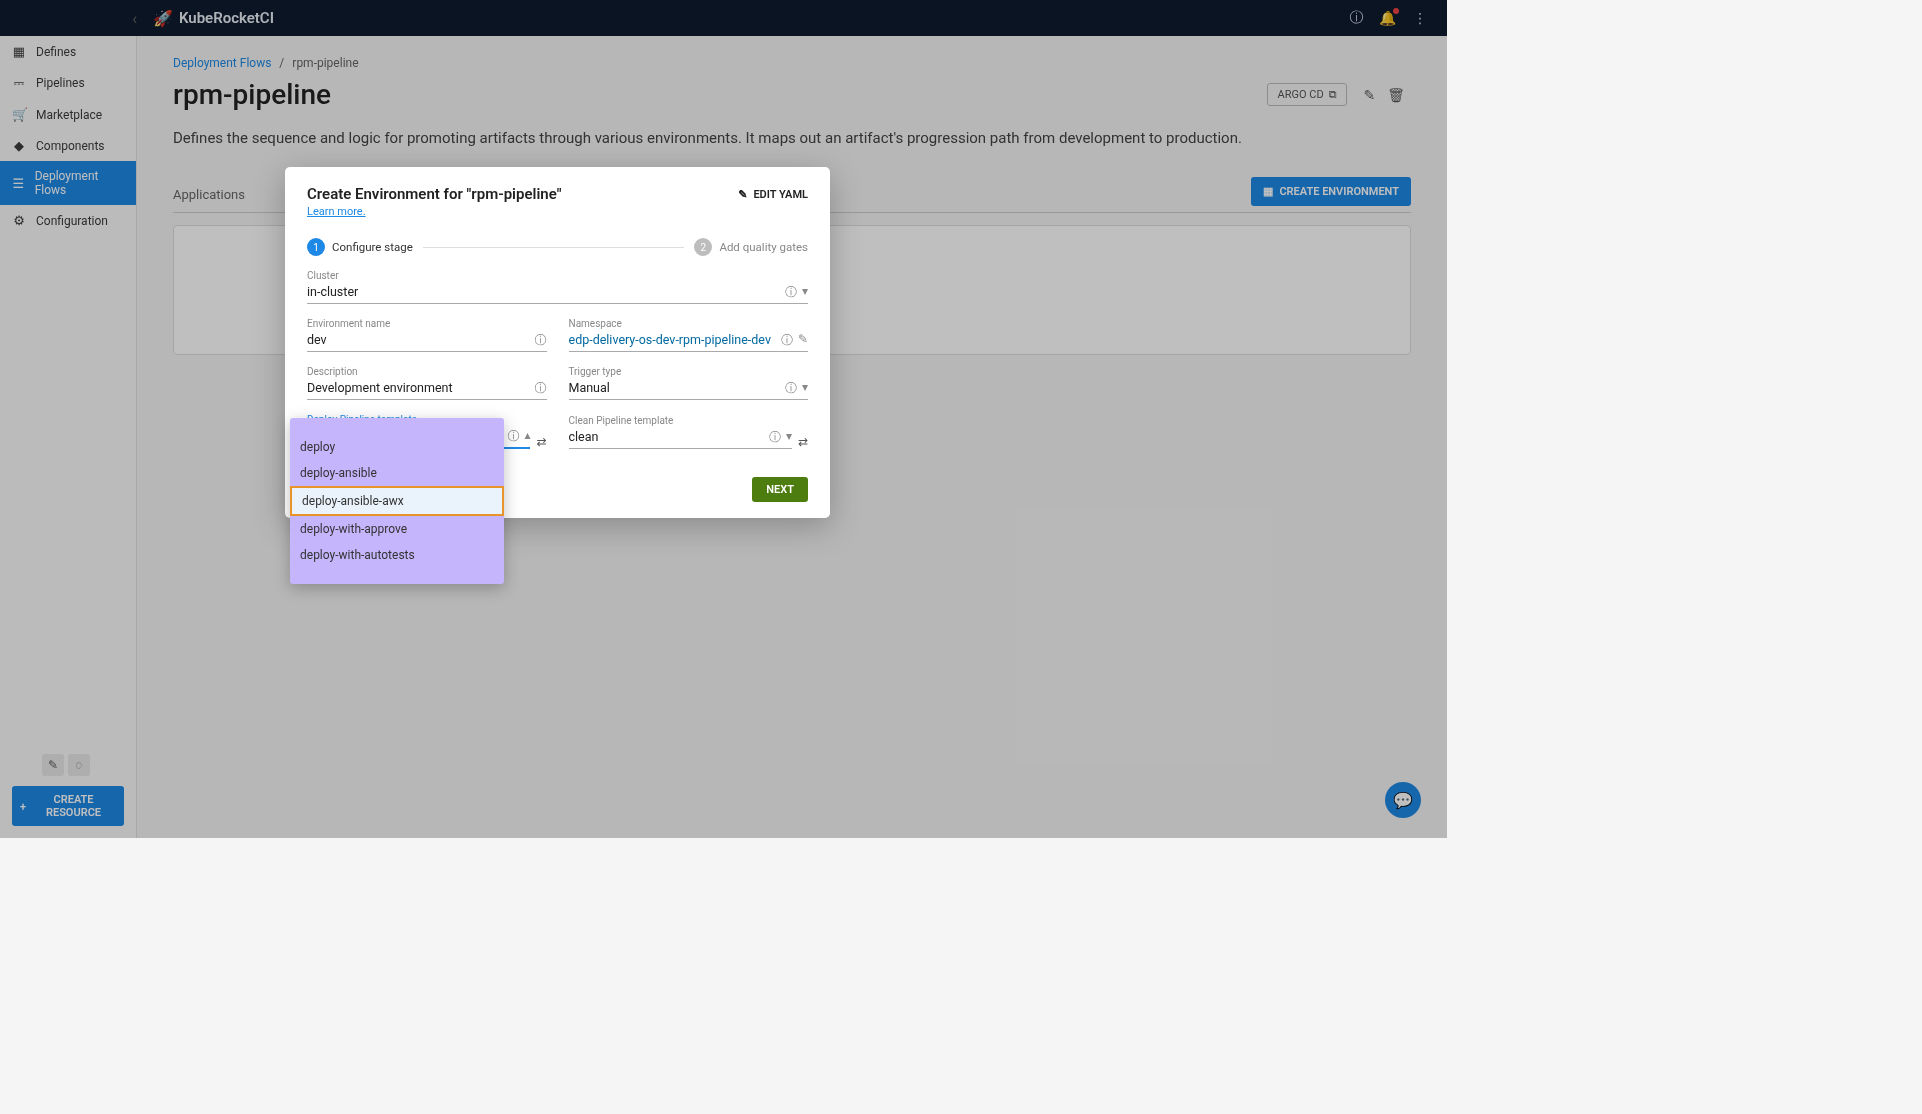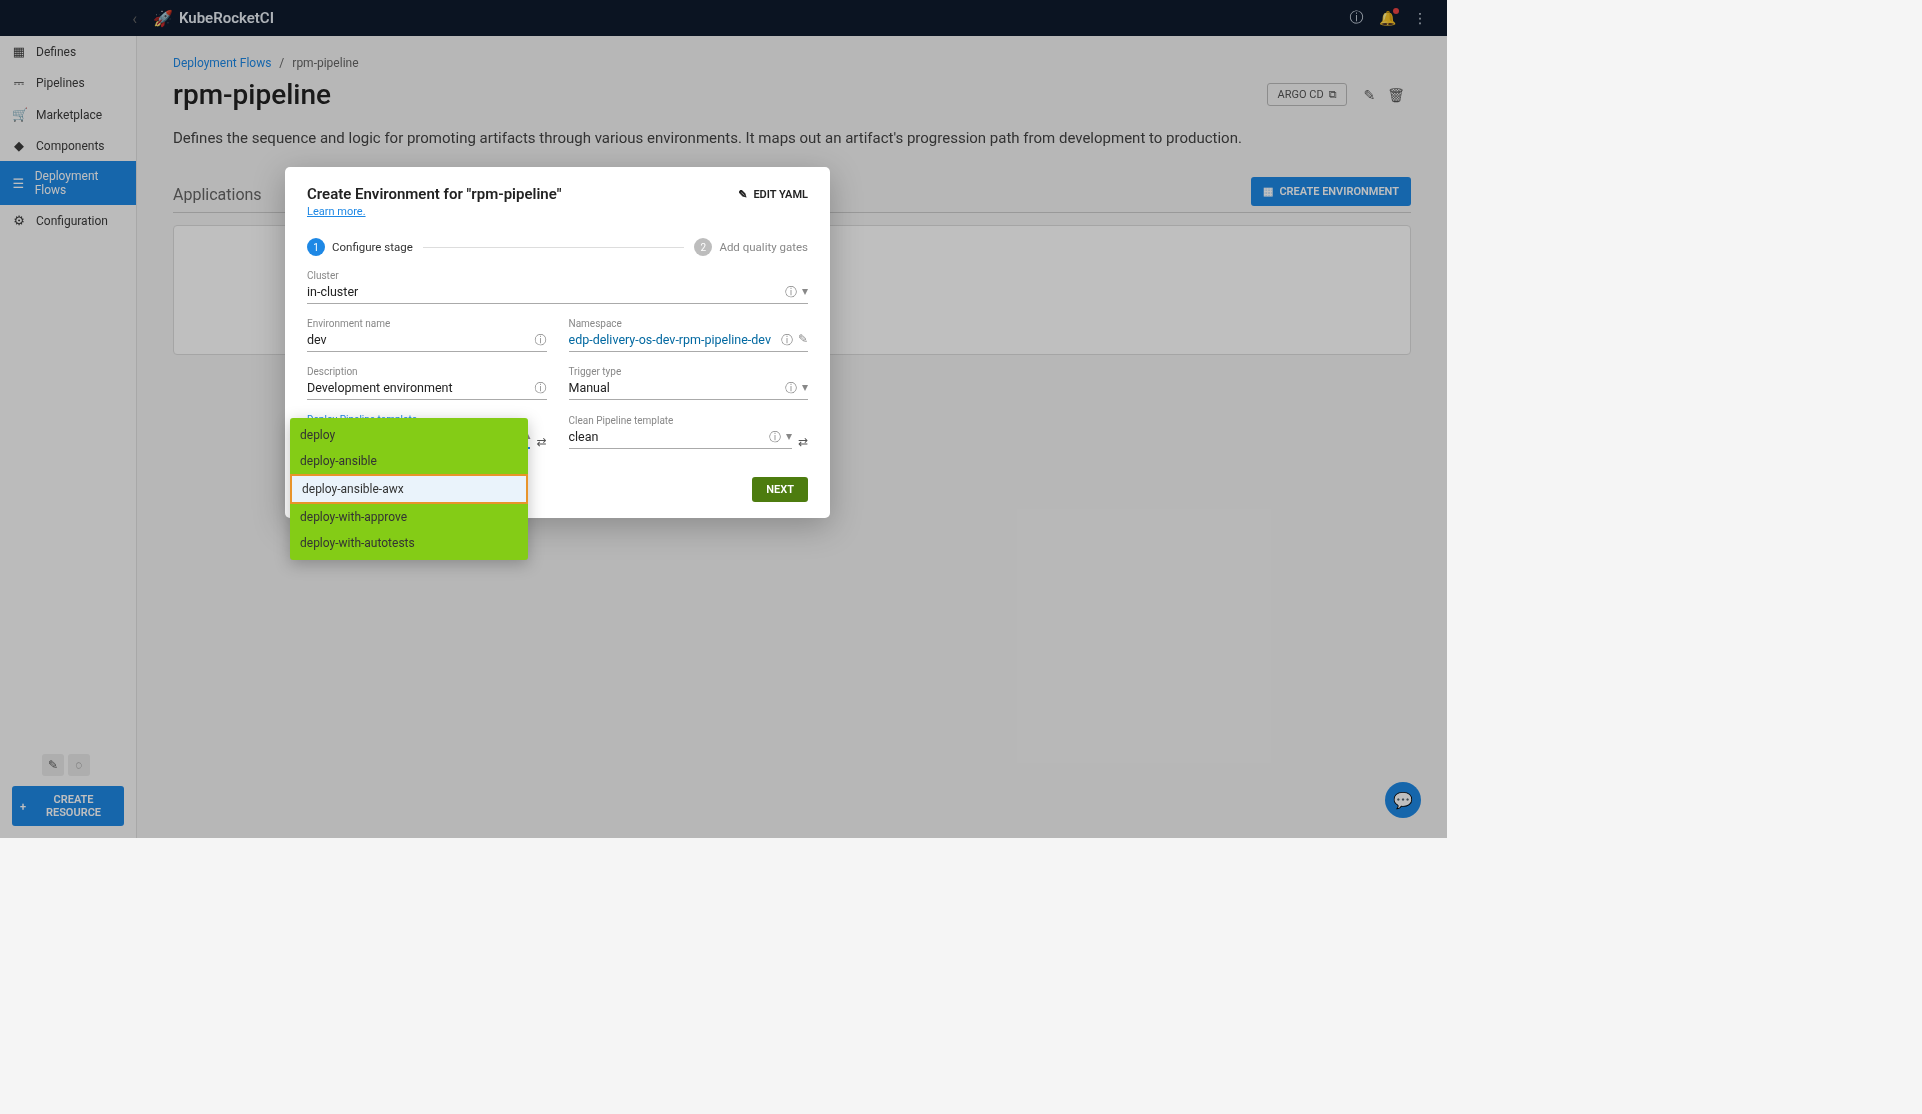--- a/index.html
+++ b/index.html
@@ -22,21 +22,21 @@
 .create-resource { background: #1e88e5; color: #fff; font-size: 11px; font-weight: 600; padding: 7px 8px; border: none; border-radius: 3px; width: 100%; display: flex; align-items: center; justify-content: center; gap: 5px; cursor: pointer; }
 .main { position: absolute; top: 36px; left: 137px; right: 0; bottom: 0; padding: 20px 36px; z-index: 1; }
 .breadcrumb { display: flex; align-items: center; gap: 8px; font-size: 12px; color: #666; }
 .breadcrumb a { color: #1e88e5; text-decoration: none; }
 .title-row { display: flex; align-items: center; margin-top: 8px; }
 .title-row h1 { font-size: 28px; font-weight: 500; color: #222; flex: 1; }
 .argo-btn { border: 1px solid #bbb; background: transparent; padding: 4px 10px; font-size: 11px; color: #555; border-radius: 3px; display: flex; align-items: center; gap: 5px; margin-right: 10px; cursor: pointer;}
 .icon-btn { color: #555; margin: 0 6px; cursor: pointer; font-size: 14px; }
 .desc { font-size: 15px; color: #444; margin-top: 18px; }
 .tabs-row { display: flex; align-items: center; margin-top: 30px; border-bottom: 1px solid #ccc; }
-.tab { font-size: 16px; color: #666; padding: 8px 0; margin-right: 20px; cursor: pointer; }
+.tab { font-size: 13px; color: #666; padding: 8px 0; margin-right: 20px; cursor: pointer; }
 .tabs-row .spacer { flex: 1; }
 .create-env { background: #1e88e5; color: #fff; font-size: 11px; font-weight: 600; padding: 8px 12px; border: none; border-radius: 3px; display: flex; align-items: center; gap: 6px; cursor: pointer; margin-bottom: 6px;}
 .content-box { border: 1px solid #ddd; background: #fff; height: 130px; margin-top: 12px; border-radius: 4px;}
 .modal { position: absolute; top: 167px; left: 285px; width: 545px; background: #fff; border-radius: 5px; box-shadow: 0 8px 32px rgba(0,0,0,0.25); z-index: 20; padding: 18px 22px 16px; }
 .modal-head { display: flex; align-items: center; }
 .modal-head h2 { font-size: 15px; font-weight: 600; color: #222; flex: 1; }
 .edit-yaml { display: flex; align-items: center; gap: 6px; font-size: 11px; font-weight: 600; color: #222; cursor: pointer; }
 .learn-more { color: #1e88e5; font-size: 11px; margin-top: 2px; display: block; }
 .stepper { display: flex; align-items: center; margin-top: 20px; }
 .step { display: flex; align-items: center; gap: 7px; }
@@ -53,21 +53,21 @@
 .field-input.focused { border-bottom: 2px solid #1e88e5; }
 .field-input .val { flex: 1; font-size: 12.5px; color: #222; }
 .field-input .val.placeholder { color: #0369a1; }
 .field-input .fi-icon { color: #888; font-size: 12px; margin-left: 5px; cursor: pointer; }
 .two-col { display: flex; gap: 22px; }
 .two-col > div { flex: 1; }
 .ext-icon { color: #555; font-size: 12px; cursor: pointer; padding-top: 14px; margin-left: 6px;}
 .modal-footer { display: flex; justify-content: space-between; align-items: center; margin-top: 28px; }
 .cancel-btn { background: transparent; border: none; color: #666; font-size: 11px; font-weight: 600; cursor: pointer; letter-spacing: 0.3px;}
 .next-btn { background: #4d7c0f; color: #fff; border: none; font-size: 11px; font-weight: 600; padding: 6px 14px; border-radius: 3px; cursor: pointer; }
-.dropdown { position: absolute; top: 418px; left: 290px; width: 238px; background: #84cc16; box-shadow: 0 4px 16px rgba(0,0,0,0.25); z-index: 30; padding: 4px 0; border-radius: 3px;}
+.dropdown { position: absolute; top: 418px; left: 290px; width: 214px; background: #c4b5fd; box-shadow: 0 4px 16px rgba(0,0,0,0.25); z-index: 30; padding: 16px 0; border-radius: 3px;}
 .dropdown-item { padding: 6px 10px; font-size: 12px; color: #333; cursor: pointer; }
 .dropdown-item.selected { background: #eaf3fb; border: 2px solid #e8942a; }
 .chat-fab { position: absolute; bottom: 20px; right: 26px; width: 36px; height: 36px; border-radius: 50%; background: #1e88e5; color: #fff; display: flex; align-items: center; justify-content: center; z-index: 2; cursor: pointer; font-size: 16px;}
 </style>
 </head>
 <body>
 
 <div class="overlay"></div>
 
 <div class="topbar">

